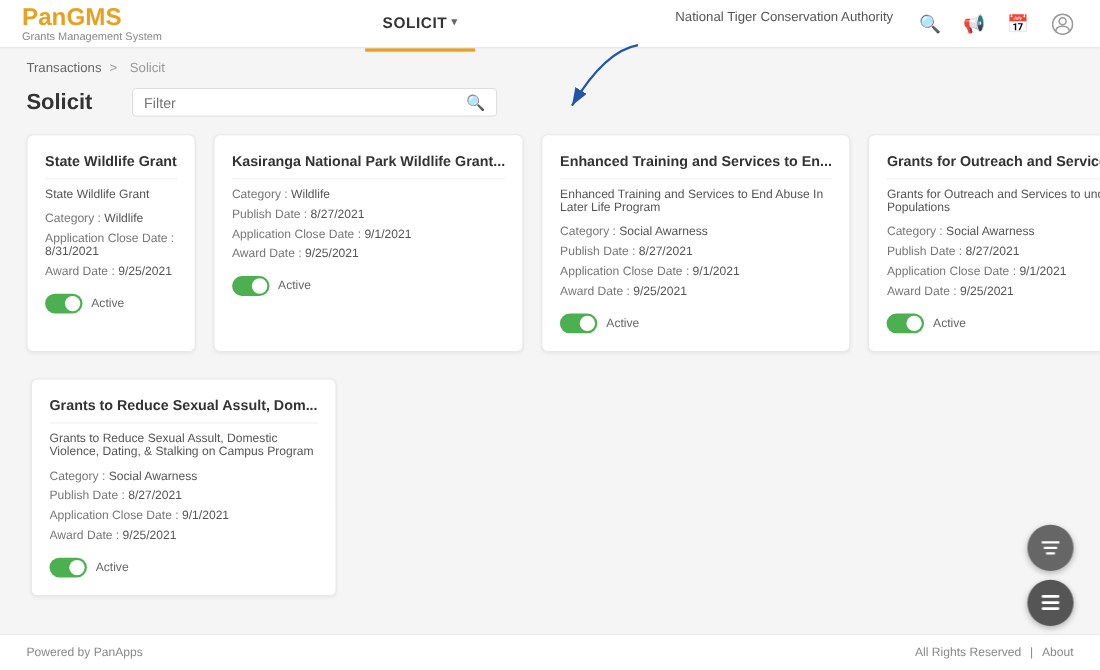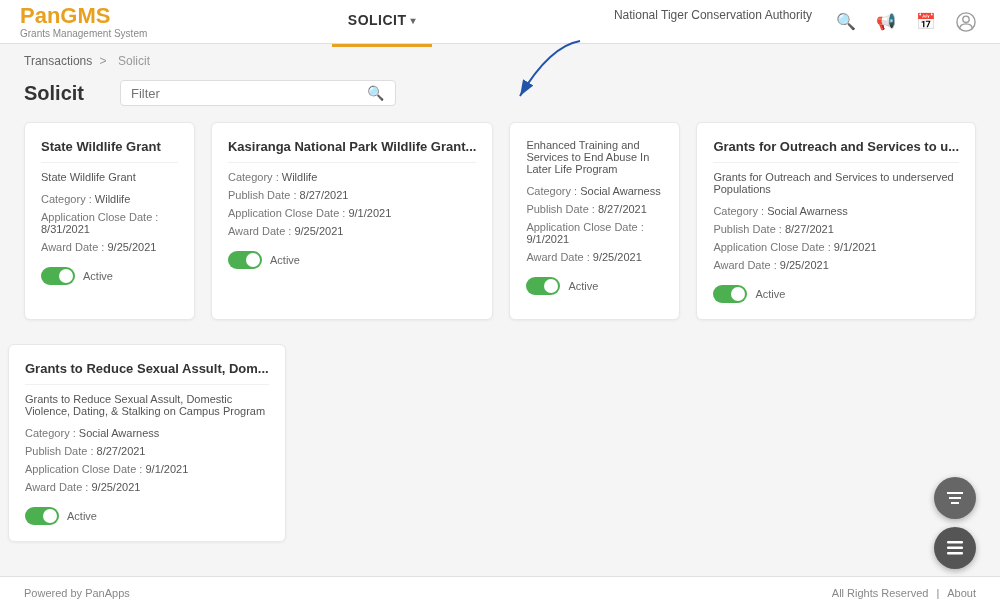--- a/index.html
+++ b/index.html
@@ -94,21 +94,21 @@
       color: #333;
       min-width: 80px;
     }
     .filter-bar {
       display: flex;
       align-items: center;
       background: #fff;
       border: 1px solid #ddd;
       border-radius: 4px;
       padding: 4px 10px;
-      width: 276px;
+      width: 332px;
       gap: 6px;
     }
     .filter-bar input {
       border: none;
       outline: none;
       font-size: 13px;
       color: #999;
       flex: 1;
       background: transparent;
     }
@@ -180,20 +180,21 @@
     .toggle.on { background: #4caf50; }
     .toggle.on::after { left: 18px; }
     .toggle-label { font-size: 11px; color: #666; }
 
     
     .cards-grid-bottom {
       display: grid;
       grid-template-columns: repeat(4, 1fr);
       gap: 16px;
       padding: 0 8px 16px;
+      margin-left: 20px;
     }
 
     
     .fab-container {
       position: fixed;
       bottom: 40px;
       right: 24px;
       display: flex;
       flex-direction: column;
       gap: 8px;
@@ -316,20 +317,21 @@
       <div class="card-field"><span>Category : </span>Wildlife</div>
       <div class="card-field"><span>Publish Date : </span>8/27/2021</div>
       <div class="card-field"><span>Application Close Date : </span>9/1/2021</div>
       <div class="card-field"><span>Award Date : </span>9/25/2021</div>
       <div class="card-toggle-row">
         <div class="toggle on"></div>
         <span class="toggle-label">Active</span>
       </div>
     </div>
       <div class="card">
+      <div class="card-title">Enhanced Training and Services to En...</div>
       <div class="card-subtitle">Enhanced Training and Services to End Abuse In Later Life Program</div>
       <div class="card-field"><span>Category : </span>Social Awarness</div>
       <div class="card-field"><span>Publish Date : </span>8/27/2021</div>
       <div class="card-field"><span>Application Close Date : </span>9/1/2021</div>
       <div class="card-field"><span>Award Date : </span>9/25/2021</div>
       <div class="card-toggle-row">
         <div class="toggle on"></div>
         <span class="toggle-label">Active</span>
       </div>
     </div>

